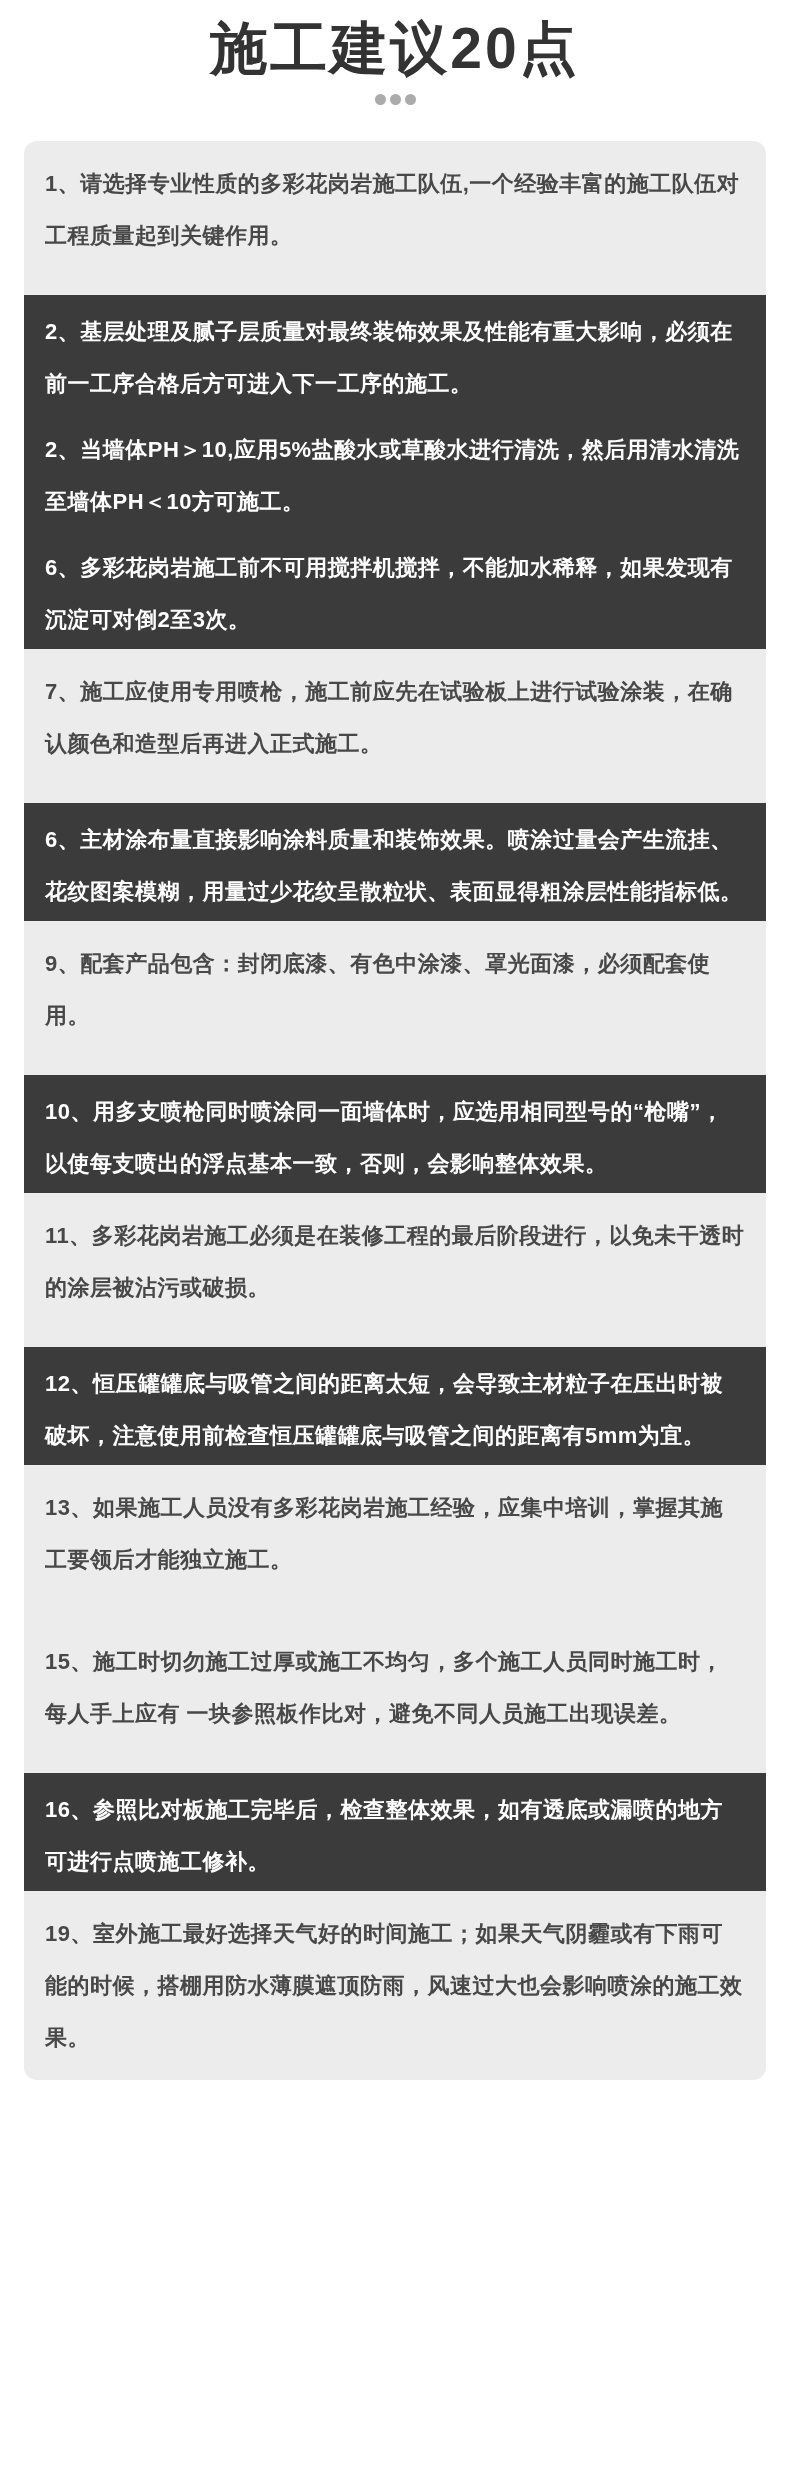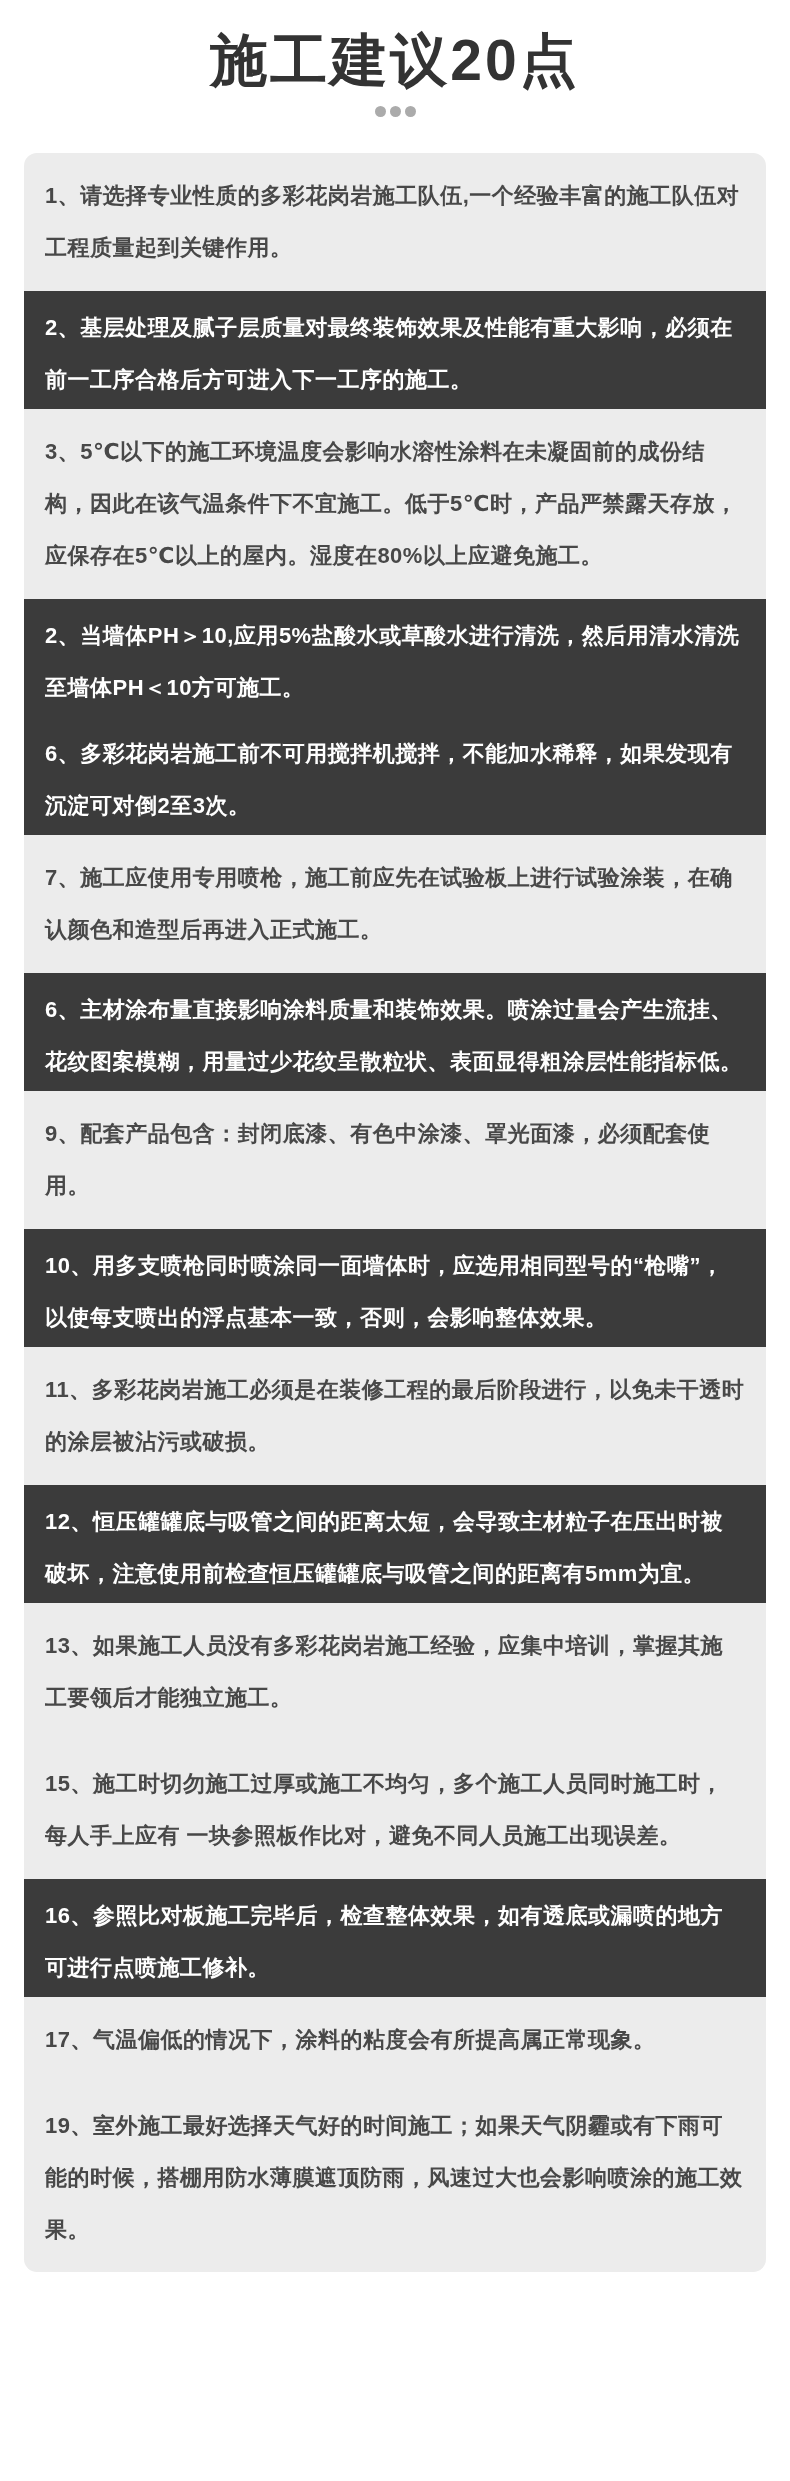--- a/index.html
+++ b/index.html
@@ -11,21 +11,21 @@
     position: relative;
     width: 790px;
     min-height: 2481px;
     margin: 0 auto;
     background: #ffffff;
     font-family: "Liberation Sans", "DejaVu Sans", sans-serif;
     overflow: hidden;
   }
   .title {
     margin: 0;
-    padding-top: 24px;
+    padding-top: 12px;
     text-align: center;
     font-size: 57px;
     line-height: 72px;
     font-weight: 800;
     letter-spacing: 3px;
     color: #333333;
   }
   .dots {
     margin-top: 10px;
     text-align: center;
@@ -51,49 +51,47 @@
     font-weight: 600;
     padding: 0 21px;
     letter-spacing: 0.5px;
     word-break: break-all;
     overflow-wrap: anywhere;
   }
   .item.light {
     background: #ececec;
     color: #484848;
     padding-top: 17px;
-    padding-bottom: 17px;
+    padding-bottom: 33px;
   }
   .item.dark {
     background: #3b3b3b;
     color: #ffffff;
     padding-top: 11px;
     padding-bottom: 3px;
   }
   .item:last-child {
     padding-bottom: 16px;
   }
 </style>
 </head>
 <body>
 
 <div class="page">
   <h1 class="title">施工建议20点</h1>
   <div class="dots"><span class="dot"></span><span class="dot"></span><span class="dot"></span></div>
   <div class="list">
       <div class="item light">1、请选择专业性质的多彩花岗岩施工队伍,一个经验丰富的施工队伍对工程质量起到关键作用。</div>
       <div class="item dark">2、基层处理及腻子层质量对最终装饰效果及性能有重大影响，必须在前一工序合格后方可进入下一工序的施工。</div>
-      <div class="item light">3、5℃以下的施工环境温度会影响水溶性涂料在未凝固前的成份结构，因此在该气温条件下不宜施工。低于5℃时，产品严禁露天存放，应保存在5℃以上的屋内。湿度在80%以上应避免施工。</div>
       <div class="item dark">2、当墙体PH＞10,应用5%盐酸水或草酸水进行清洗，然后用清水清洗至墙体PH＜10方可施工。</div>
       <div class="item dark">6、多彩花岗岩施工前不可用搅拌机搅拌，不能加水稀释，如果发现有沉淀可对倒2至3次。</div>
       <div class="item light">7、施工应使用专用喷枪，施工前应先在试验板上进行试验涂装，在确认颜色和造型后再进入正式施工。</div>
       <div class="item dark">6、主材涂布量直接影响涂料质量和装饰效果。喷涂过量会产生流挂、花纹图案模糊，用量过少花纹呈散粒状、表面显得粗涂层性能指标低。</div>
       <div class="item light">9、配套产品包含：封闭底漆、有色中涂漆、罩光面漆，必须配套使用。</div>
       <div class="item dark">10、用多支喷枪同时喷涂同一面墙体时，应选用相同型号的“枪嘴”，以使每支喷出的浮点基本一致，否则，会影响整体效果。</div>
       <div class="item light">11、多彩花岗岩施工必须是在装修工程的最后阶段进行，以免未干透时的涂层被沾污或破损。</div>
       <div class="item dark">12、恒压罐罐底与吸管之间的距离太短，会导致主材粒子在压出时被破坏，注意使用前检查恒压罐罐底与吸管之间的距离有5mm为宜。</div>
       <div class="item light">13、如果施工人员没有多彩花岗岩施工经验，应集中培训，掌握其施工要领后才能独立施工。</div>
       <div class="item light">15、施工时切勿施工过厚或施工不均匀，多个施工人员同时施工时，每人手上应有 一块参照板作比对，避免不同人员施工出现误差。</div>
       <div class="item dark">16、参照比对板施工完毕后，检查整体效果，如有透底或漏喷的地方可进行点喷施工修补。</div>
-      <div class="item light">17、气温偏低的情况下，涂料的粘度会有所提高属正常现象。</div>
       <div class="item light">19、室外施工最好选择天气好的时间施工；如果天气阴霾或有下雨可能的时候，搭棚用防水薄膜遮顶防雨，风速过大也会影响喷涂的施工效果。</div>
     </div>
 </div>
 
 </body></html>

